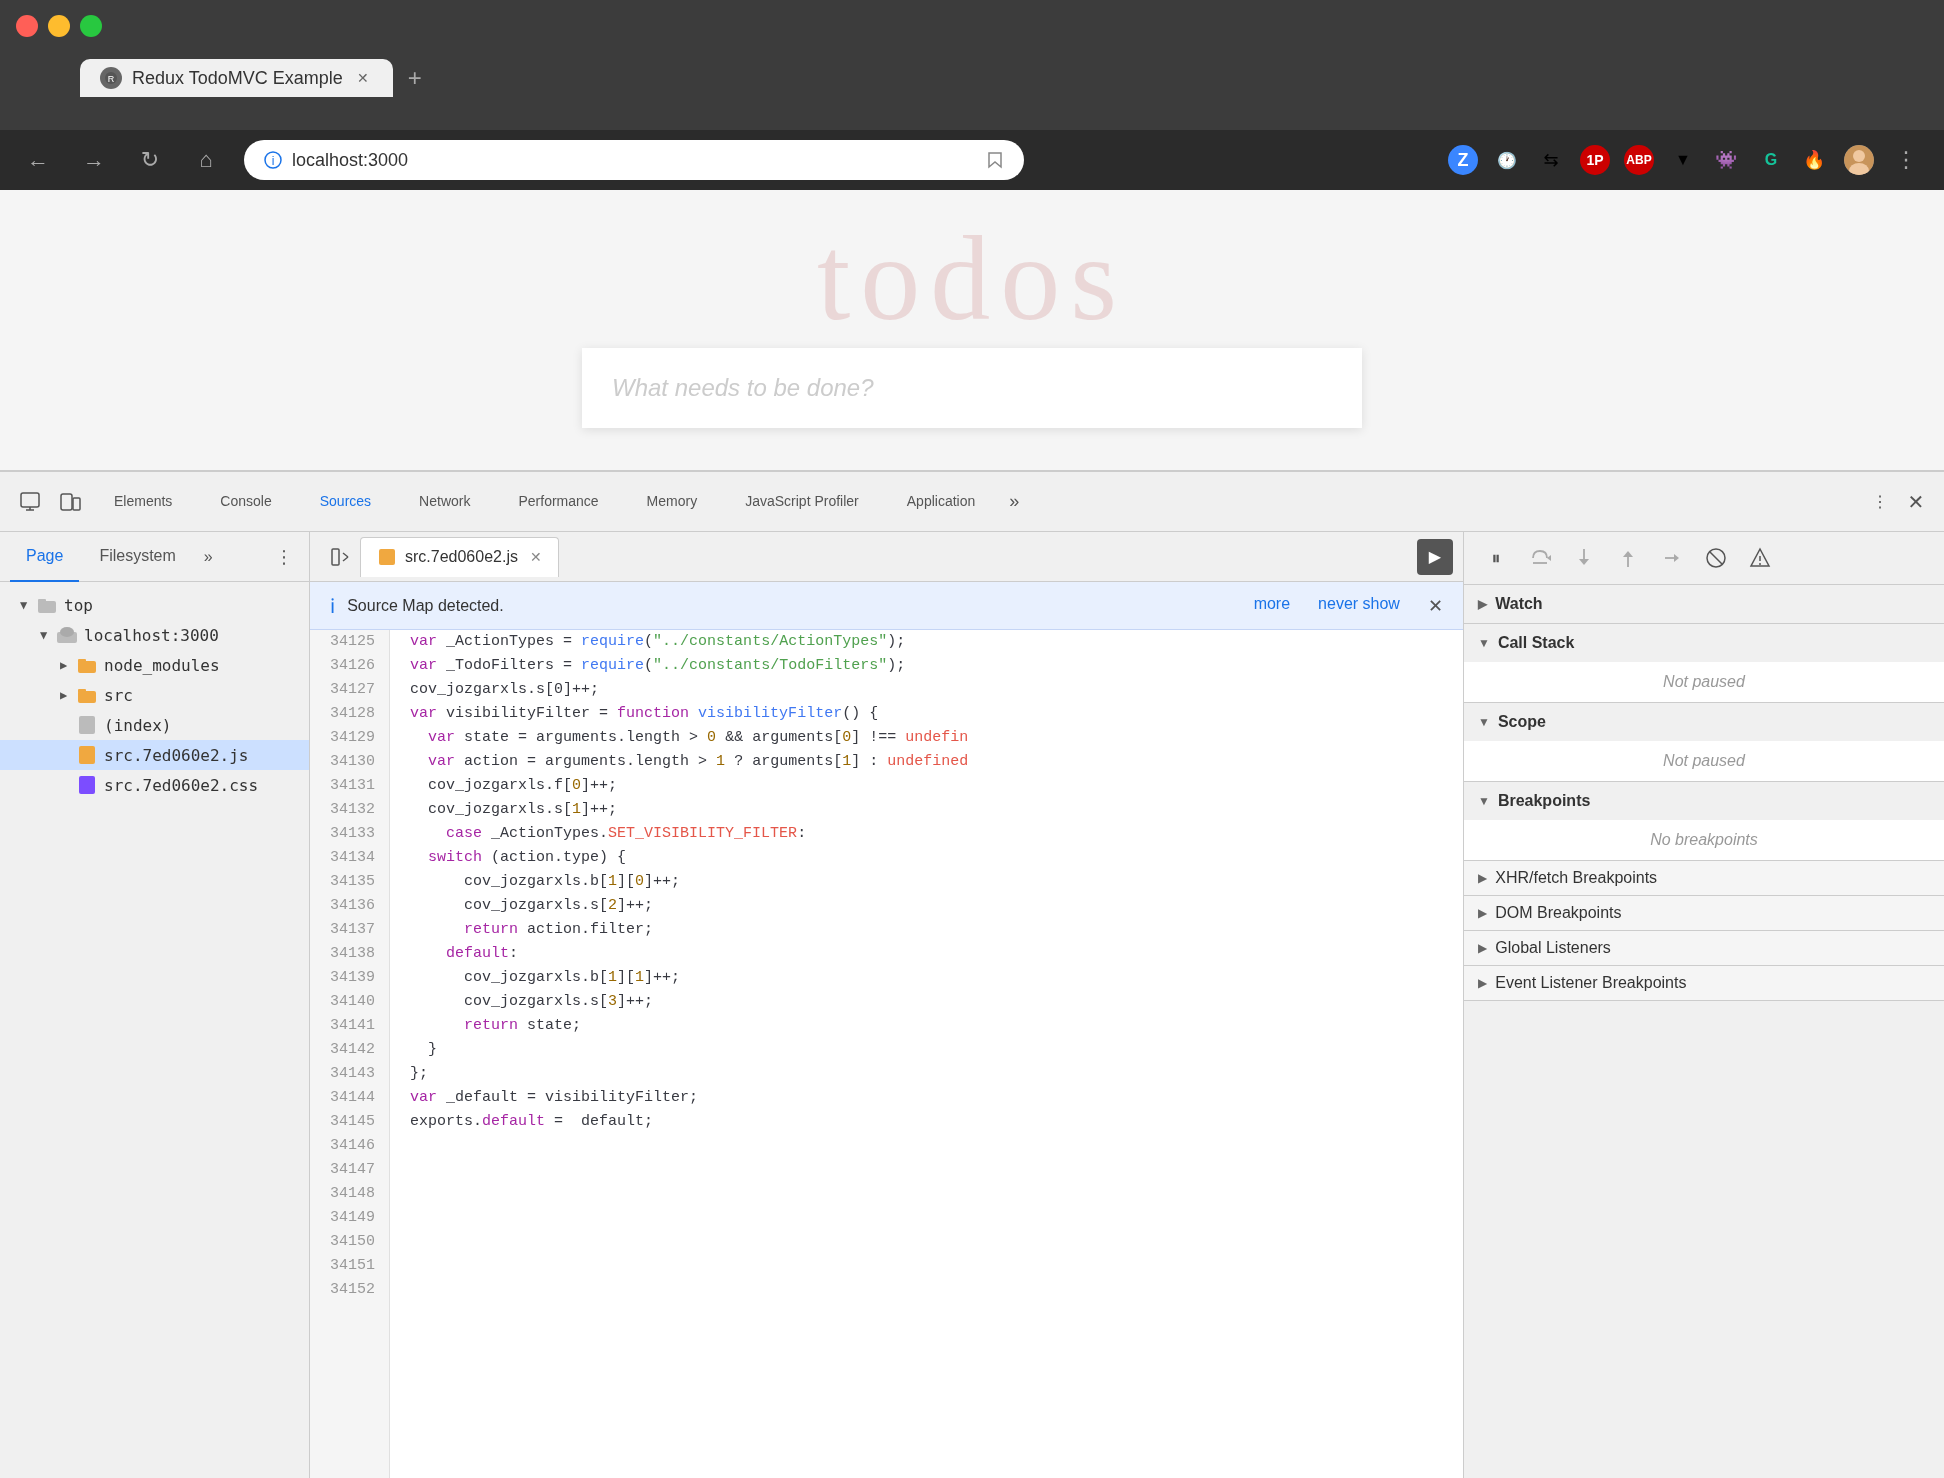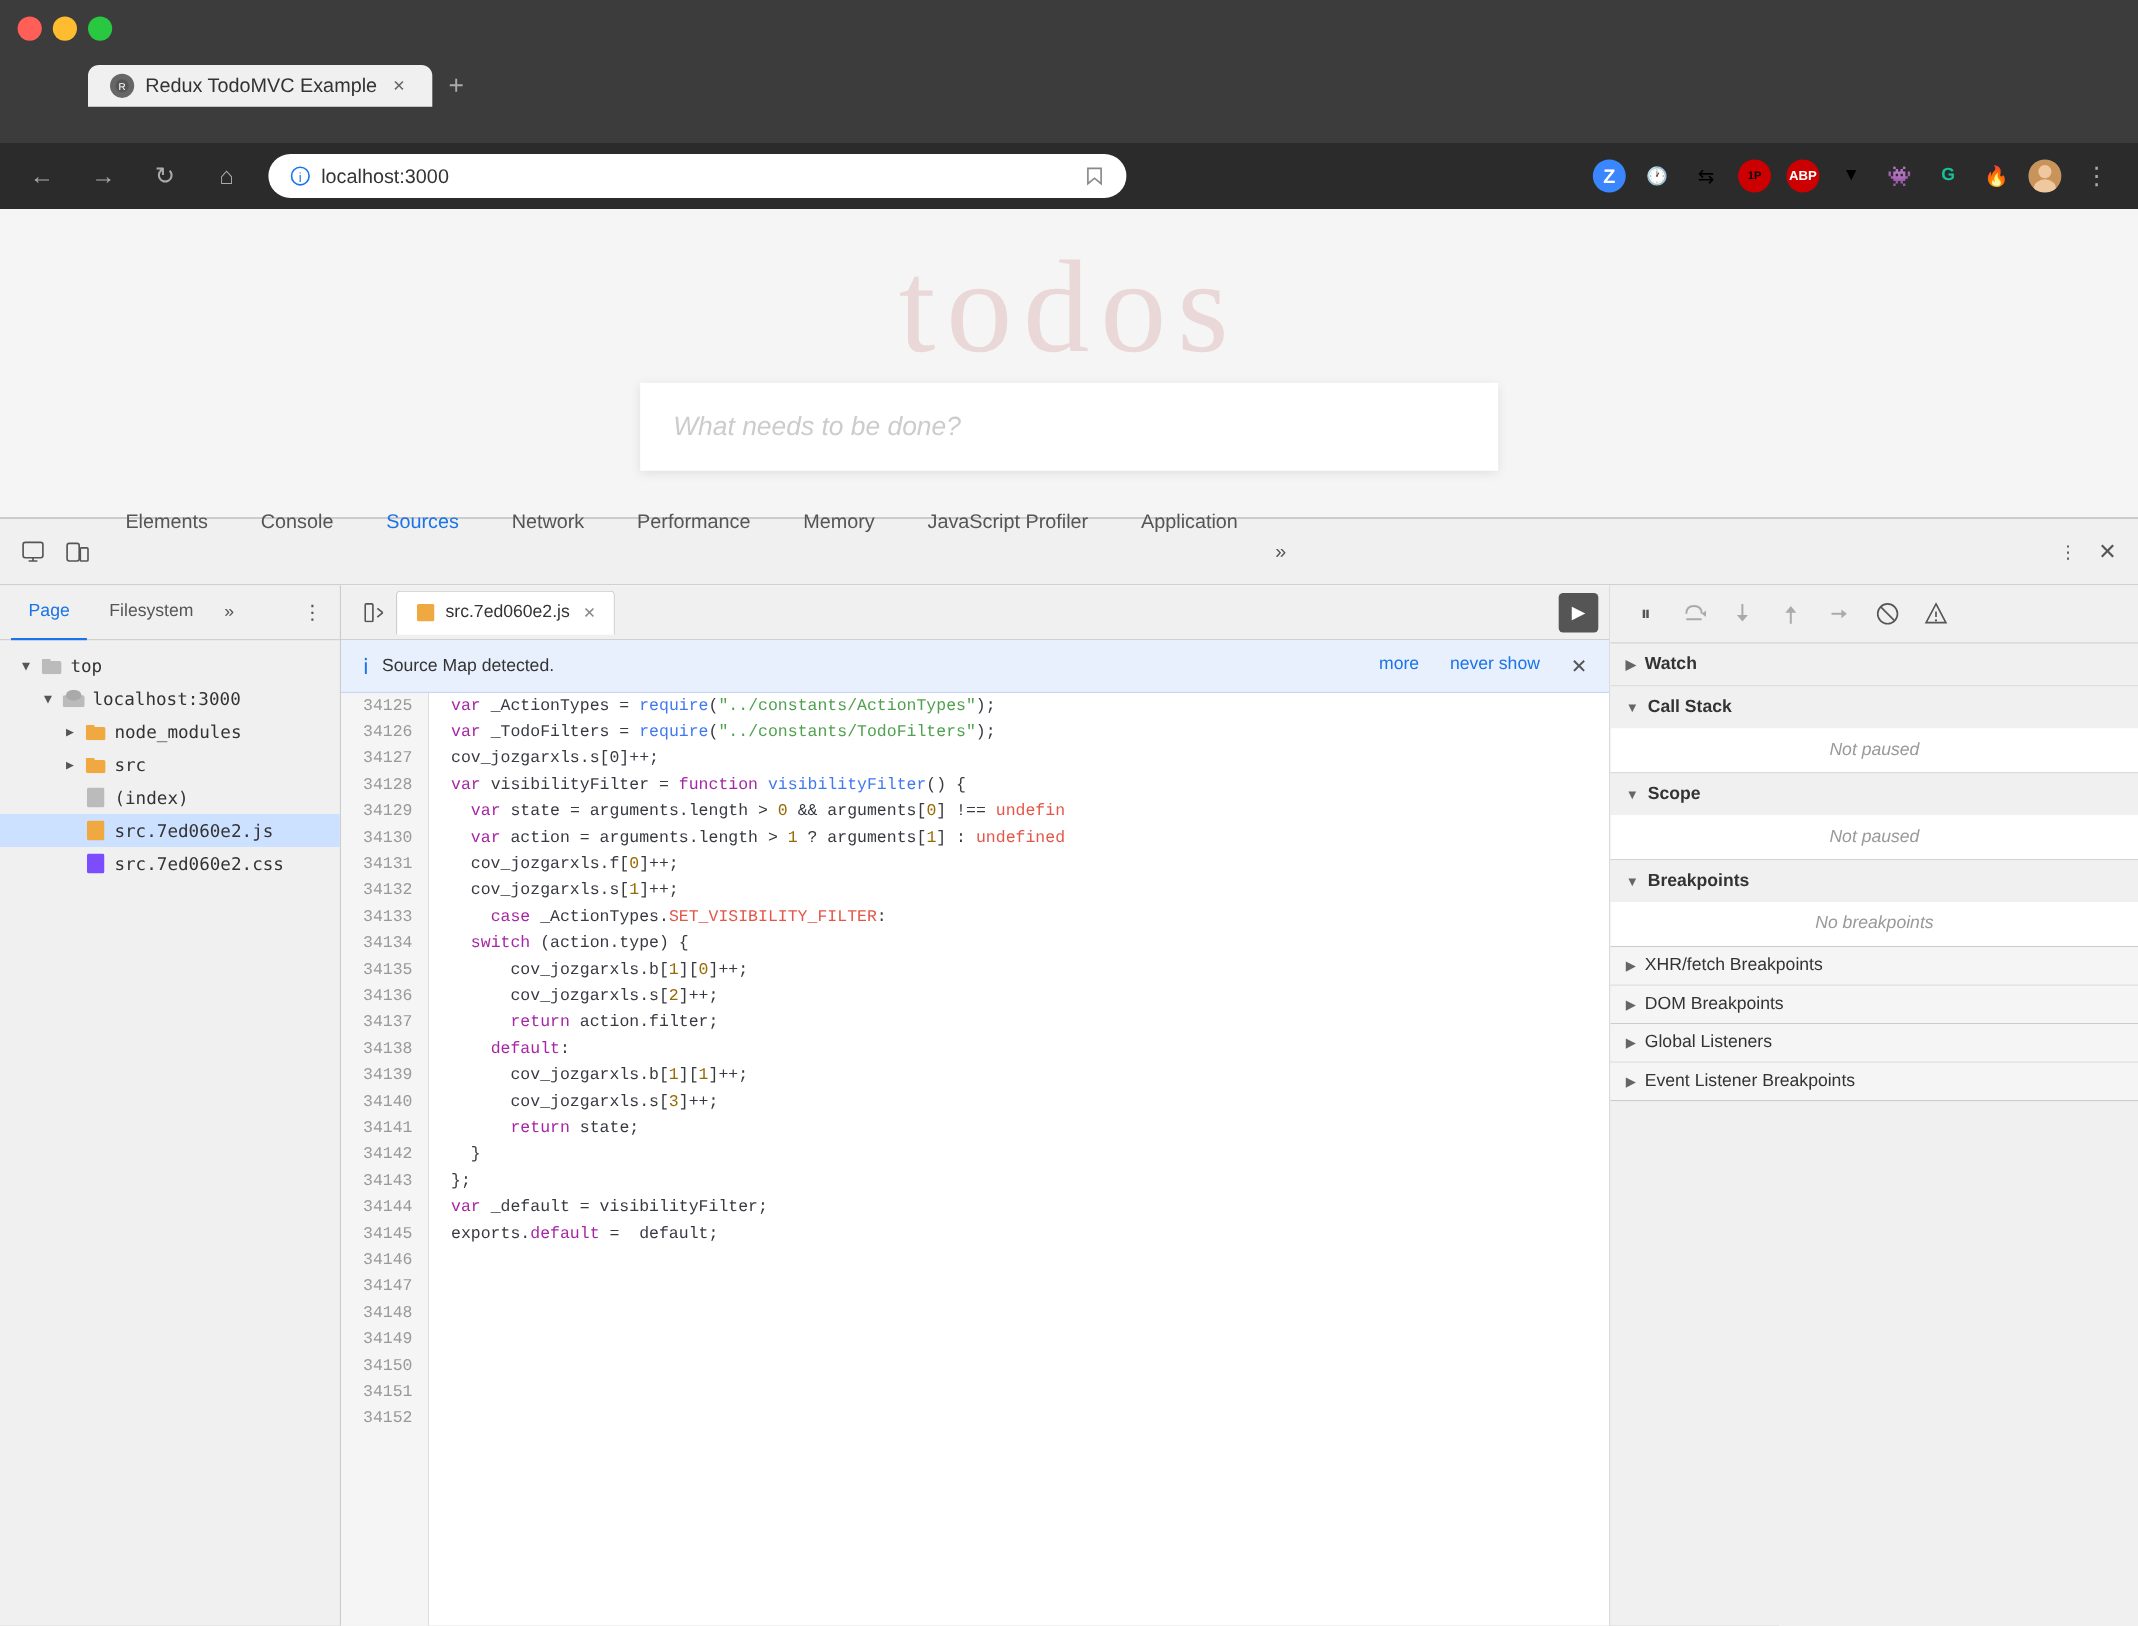--- a/index.html
+++ b/index.html
@@ -28,21 +28,21 @@
     
     .page-content { background: #f5f5f5; height: 280px; display: flex; flex-direction: column; align-items: center; justify-content: flex-start; padding-top: 20px; overflow: hidden; }
     .todos-title { font-size: 120px; color: rgba(175, 47, 47, 0.15); font-weight: 100; letter-spacing: 10px; font-family: Georgia, serif; }
     .todo-input-area { background: #fff; width: 780px; height: 80px; box-shadow: 0 2px 10px rgba(0,0,0,0.1); display: flex; align-items: center; padding: 0 30px; }
     .todo-placeholder { font-size: 24px; color: #ccc; font-style: italic; text-align: right; }
 
     
     .devtools { background: #f0f0f0; height: 1068px; display: flex; flex-direction: column; border-top: 2px solid #ccc; }
     .devtools-tabs { background: #f0f0f0; display: flex; align-items: center; height: 60px; border-bottom: 1px solid #ccc; padding: 0 10px; }
     .devtools-icon-btn { width: 40px; height: 40px; display: flex; align-items: center; justify-content: center; color: #555; font-size: 18px; cursor: pointer; }
-    .devtools-tab { padding: 0 24px; height: 76px; display: flex; font-size: 18px; color: #555; cursor: pointer; border-bottom: 2px solid transparent; }
+    .devtools-tab { padding: 0 24px; height: 76px; display: flex; align-items: center; font-size: 14px; color: #555; cursor: pointer; border-bottom: 2px solid transparent; }
     .devtools-tab.active { color: #1a73e8; border-bottom: 2px solid #1a73e8; }
     .devtools-tab-more { padding: 0 10px; color: #555; font-size: 18px; cursor: pointer; }
     .devtools-menu-btn { margin-left: auto; width: 36px; height: 36px; display: flex; align-items: center; justify-content: center; color: #555; cursor: pointer; }
     .devtools-close-btn { width: 36px; height: 36px; display: flex; align-items: center; justify-content: center; color: #555; cursor: pointer; font-size: 20px; }
 
     
     .devtools-body { display: flex; flex: 1; overflow: hidden; }
 
     
     .left-panel { width: 310px; background: #f0f0f0; border-right: 1px solid #ccc; display: flex; flex-direction: column; flex-shrink: 0; }
@@ -143,21 +143,21 @@
       </svg>
     <span class="address-text">localhost:3000</span>
     <svg width="18" height="18" viewBox="0 0 18 18">
         <polygon points="3,2 15,2 15,16 9,11 3,16" fill="none" stroke="#888" stroke-width="1.5"></polygon>
       </svg>
   </div>
   <div class="browser-icons">
     <div class="browser-icon" style="background:#3a86ff;color:#fff;font-weight:bold;font-size:18px;">Z</div>
     <div class="browser-icon">🕐</div>
     <div class="browser-icon" style="font-size:18px;">⇆</div>
-    <div class="browser-icon" style="background:#c00;color:#000000;font-size:10px;font-weight:bold;">1P</div>
+    <div class="browser-icon" style="background:#c00;color:#ffffff;font-size:14px;font-weight:bold;">1P</div>
     <div class="browser-icon" style="background:#cc0000;color:#fff;font-size:12px;font-weight:bold;">ABP</div>
     <div class="browser-icon">▼</div>
     <div class="browser-icon" style="font-size:18px;">👾</div>
     <div class="browser-icon" style="color:#15c39a;font-weight:bold;font-size:16px;">G</div>
     <div class="browser-icon" style="font-size:18px;">🔥</div>
     <div class="browser-icon" style="background:#888;border-radius:50%;overflow:hidden;">
       <svg width="30" height="30" viewBox="0 0 30 30">
           <circle cx="15" cy="15" r="15" fill="#c8945a"></circle>
           <circle cx="15" cy="11" r="6" fill="#f0c8a0"></circle>
           <ellipse cx="15" cy="26" rx="10" ry="8" fill="#f0c8a0"></ellipse>

